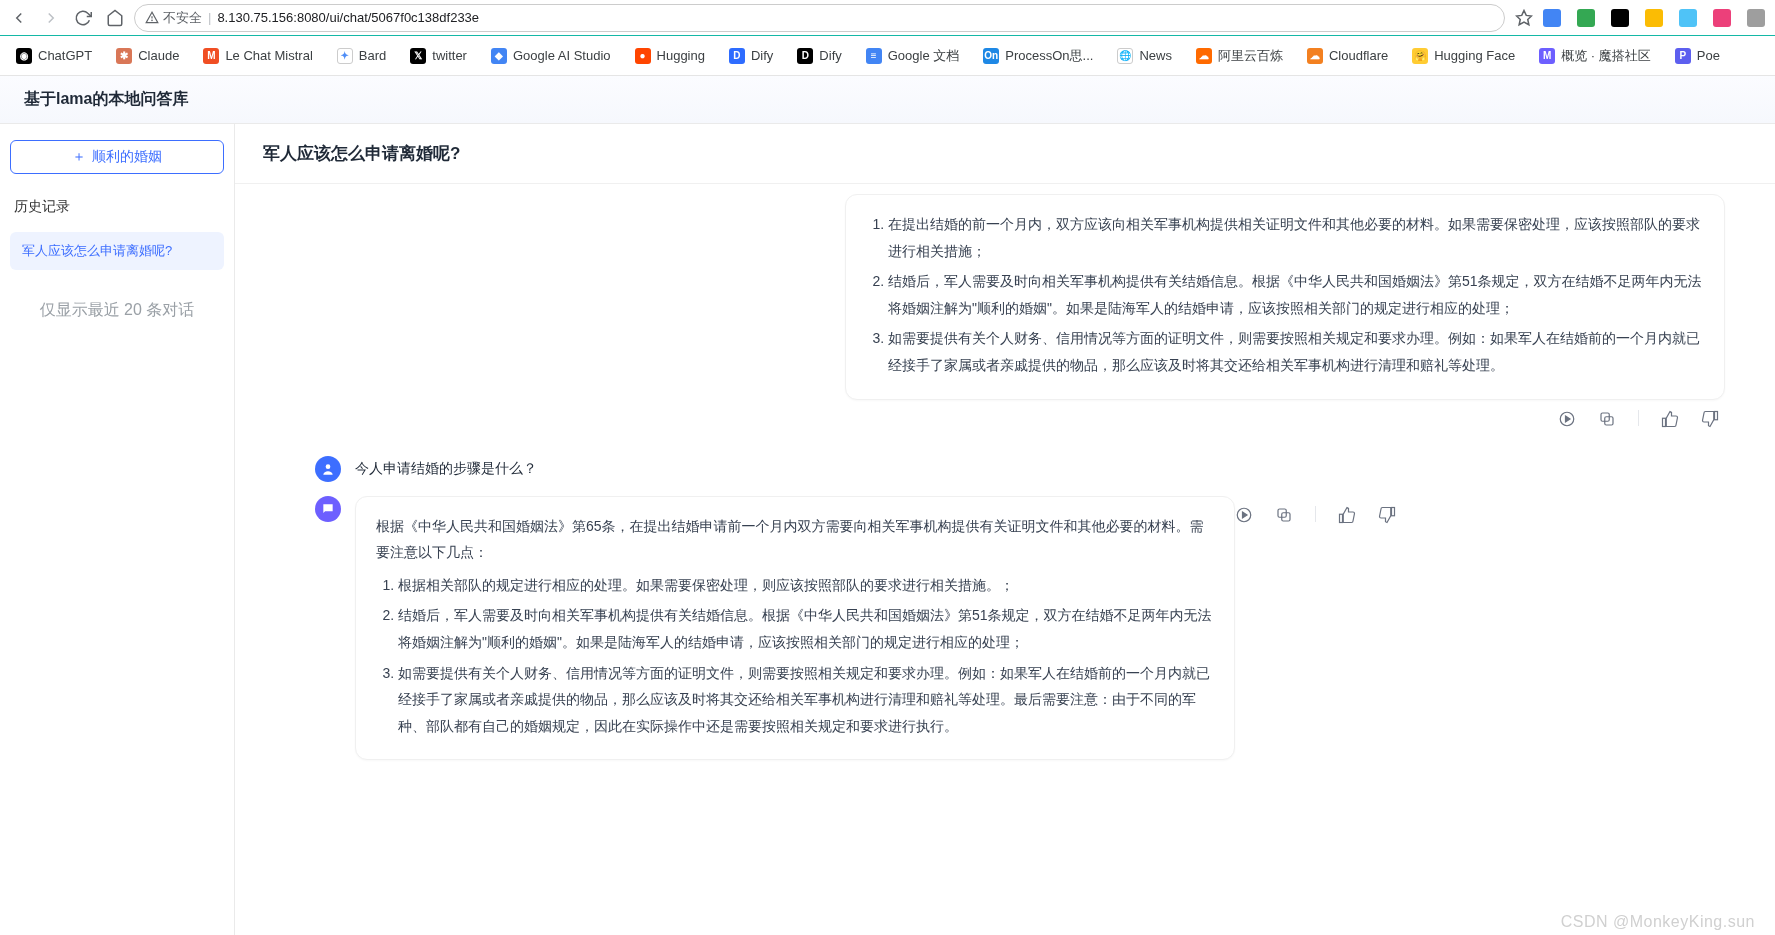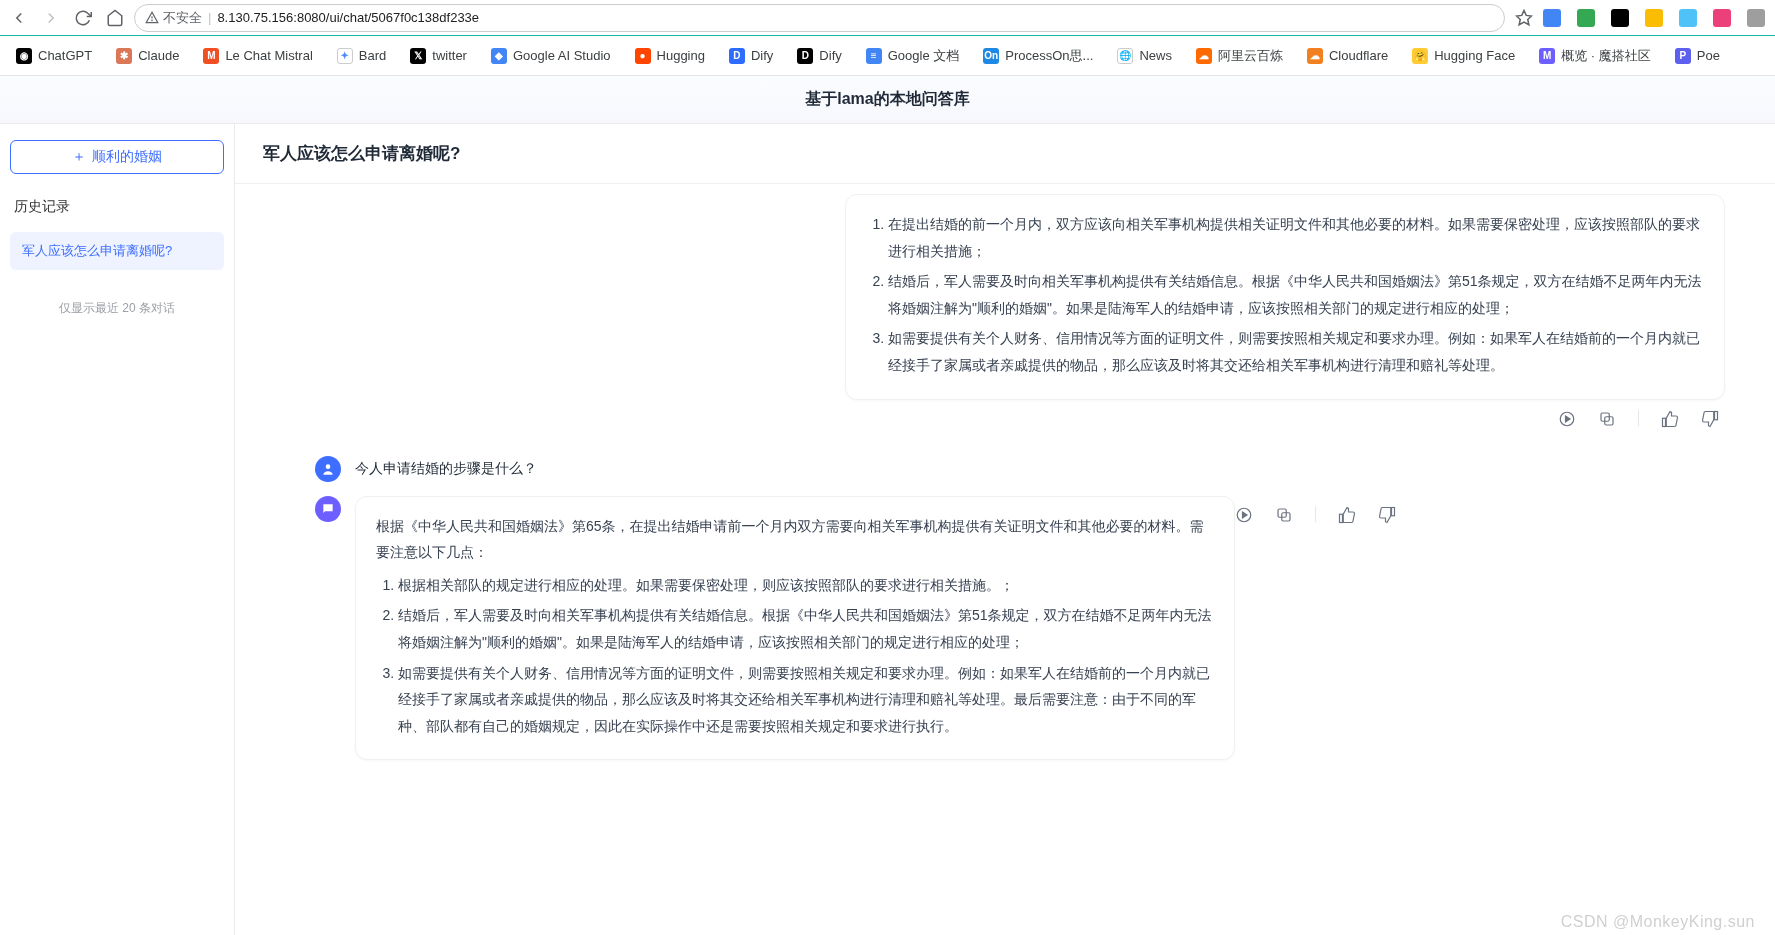--- a/index.html
+++ b/index.html
@@ -14,29 +14,29 @@
 .url-warn svg { width: 14px; height: 14px; }
 .right-icons { display: flex; gap: 16px; align-items: center; }
 .ext-icon { width: 18px; height: 18px; border-radius: 3px; }
 
 
 .bookmarks-bar { height: 40px; display: flex; align-items: center; padding: 0 10px; gap: 12px; border-bottom: 1px solid #e5e5e5; font-size: 13px; color: #3c4043; }
 .bookmark { display: flex; align-items: center; gap: 6px; cursor: pointer; padding: 4px 6px; white-space: nowrap; }
 .bm-icon { width: 16px; height: 16px; border-radius: 3px; display: flex; align-items: center; justify-content: center; font-size: 10px; color: #fff; font-weight: bold; flex-shrink: 0; }
 
 
-.app-header { height: 48px; display: flex; align-items: center; padding: 0 24px; font-size: 16px; font-weight: 600; color: #1f2937; border-bottom: 1px solid #eaeaea; background: linear-gradient(to bottom, #fbfcff, #f6f8fd); justify-content: center; }
+.app-header { height: 48px; display: flex; align-items: center; padding: 0 24px; font-size: 16px; font-weight: 600; color: #1f2937; border-bottom: 1px solid #eaeaea; background: linear-gradient(to bottom, #fbfcff, #f6f8fd); }
 
 
 .app-body { display: flex; height: calc(935px - 36px - 40px - 48px); }
 .sidebar { width: 235px; border-right: 1px solid #eaeaea; padding: 16px 10px; display: flex; flex-direction: column; gap: 10px; }
 .new-chat-btn { height: 34px; border: 1px solid #3d6eff; color: #3d6eff; background: #fff; border-radius: 6px; display: flex; align-items: center; justify-content: center; gap: 6px; cursor: pointer; font-size: 14px; }
 .sidebar-section-title { font-size: 14px; color: #333; font-weight: 500; margin-top: 14px; margin-left: 4px; }
 .history-item { padding: 10px 12px; border-radius: 6px; font-size: 13px; cursor: pointer; color: #3d6eff; background: #eef3ff; margin-top: 6px; overflow: hidden; text-overflow: ellipsis; white-space: nowrap; }
-.sidebar-footer { text-align: center; color: #9aa0a6; font-size: 12px; margin-top: 20px; }
+.sidebar-footer { text-align: center; color: #9aa0a6; font-size: 16px; margin-top: 20px; }
 
 .main { flex: 1; display: flex; flex-direction: column; overflow: hidden; }
 .chat-title { padding: 18px 28px; font-size: 17px; font-weight: 600; color: #1f2937; border-bottom: 1px solid #f0f0f0; }
 .chat-scroll { flex: 1; overflow-y: auto; padding: 10px 50px 30px 80px; }
 
 .bubble-wrap { display: flex; flex-direction: column; margin-bottom: 10px; justify-content: flex-end; }
 .bubble { background: #fff; border: 1px solid #f0f0f0; border-radius: 12px; padding: 16px 20px; line-height: 1.9; font-size: 14px; color: #374151; max-width: 880px; align-self: flex-end; box-shadow: 0 1px 2px rgba(0,0,0,0.03); }
 .bubble ol { padding-left: 22px; }
 .bubble ol li { margin-bottom: 4px; }
 .bubble .trail { margin-top: 0; }

